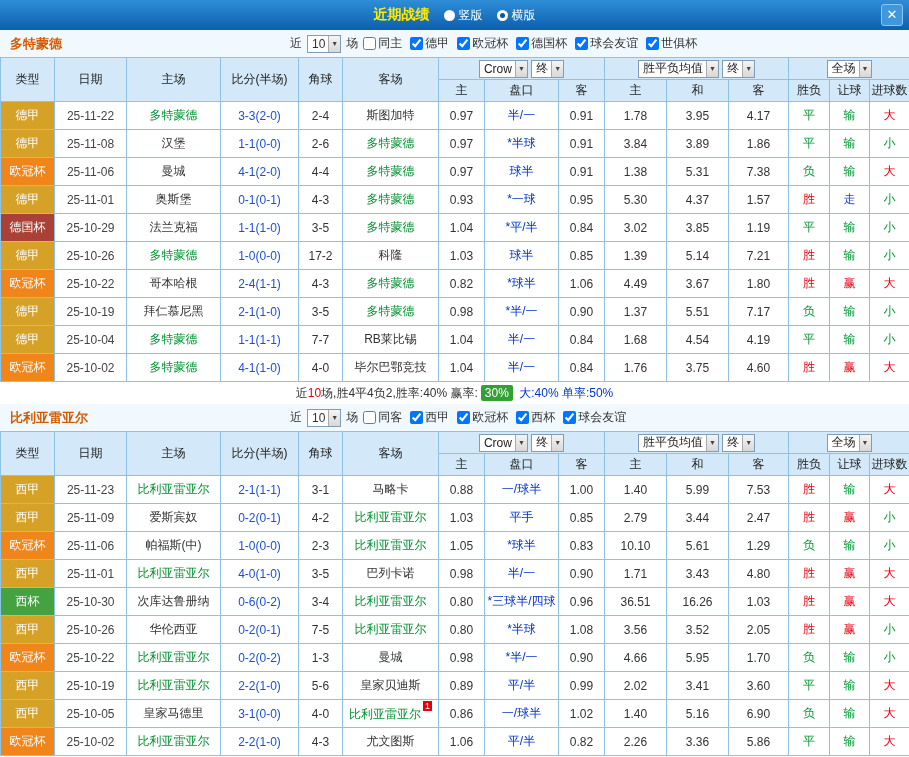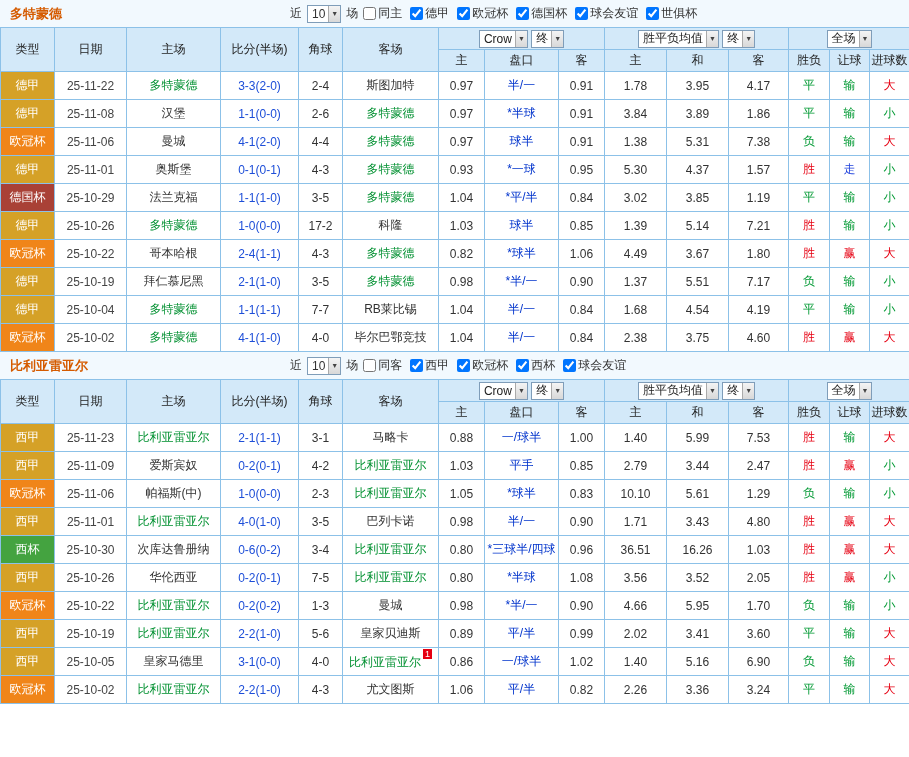--- a/index.html
+++ b/index.html
@@ -45,20 +45,32 @@
   .summary{height:22px;line-height:22px;text-align:center;color:#333}
   .summary .red{color:#e60012}
   .summary .blue{color:#0033cc}
   .badge{display:inline-block;background:#33a033;color:#fff;padding:0 4px;margin:0 3px;border-radius:2px;line-height:16px}
 </style>
 </head>
 <body>
 
 <div class="page">
 
+  <div class="topbar">
+    <span class="topbar-title">近期战绩</span>
+    <span class="radio-opt">
+      <span class="radio"></span>
+      <span>竖版</span>
+    </span>
+    <span class="radio-opt">
+      <span class="radio on"></span>
+      <span>横版</span>
+    </span>
+    <span class="close-btn">✕</span>
+  </div>
 
   <div class="section-head">
     <span class="team-title">多特蒙德</span>
     <div class="filters">
       <span>近</span>
       <span class="sel">
           <span class="sel-t">10</span>
           <span class="sel-a">▼</span>
         </span>
       <span>场</span>
@@ -314,30 +326,33 @@
         <tr>
     <td class="league" style="background: rgb(240, 133, 25);">欧冠杯</td>
     <td class="date">25-10-02</td>
     <td class="tcell"><span class="nm hl">多特蒙德</span></td>
     <td class="score">4-1(1-0)</td>
     <td class="corner">4-0</td>
     <td class="tcell"><span class="nm">毕尔巴鄂竞技</span></td>
     <td class="odds">1.04</td>
     <td class="hcap">半/一</td>
     <td class="odds">0.84</td>
-    <td class="odds">2.38</td>
+    <td class="odds">1.76</td>
     <td class="odds">3.75</td>
     <td class="odds">4.60</td>
     <td class="res" style="color: rgb(230, 0, 18);">胜</td>
     <td class="res" style="color: rgb(230, 0, 18);">赢</td>
     <td class="res" style="color: rgb(230, 0, 18);">大</td>
   </tr>
       </tbody>
   </table>
 
+  <div class="summary">
+    <span>近</span><span class="red">10</span><span>场,胜4平4负2,胜率:40% 赢率:</span><span class="badge">30%</span><span class="blue"> 大:40% 单率:50%</span>
+  </div>
 
   <div class="section-head">
     <span class="team-title">比利亚雷亚尔</span>
     <div class="filters">
       <span>近</span>
       <span class="sel">
           <span class="sel-t">10</span>
           <span class="sel-a">▼</span>
         </span>
       <span>场</span>
@@ -591,21 +606,21 @@
     <td class="date">25-10-02</td>
     <td class="tcell"><span class="nm hl">比利亚雷亚尔</span></td>
     <td class="score">2-2(1-0)</td>
     <td class="corner">4-3</td>
     <td class="tcell"><span class="nm">尤文图斯</span></td>
     <td class="odds">1.06</td>
     <td class="hcap">平/半</td>
     <td class="odds">0.82</td>
     <td class="odds">2.26</td>
     <td class="odds">3.36</td>
-    <td class="odds">3.24</td>
+    <td class="odds">5.86</td>
     <td class="res" style="color: rgb(0, 153, 51);">平</td>
     <td class="res" style="color: rgb(0, 153, 51);">输</td>
     <td class="res" style="color: rgb(230, 0, 18);">大</td>
   </tr>
       </tbody>
   </table>
 
 </div>
 
 </body></html>

